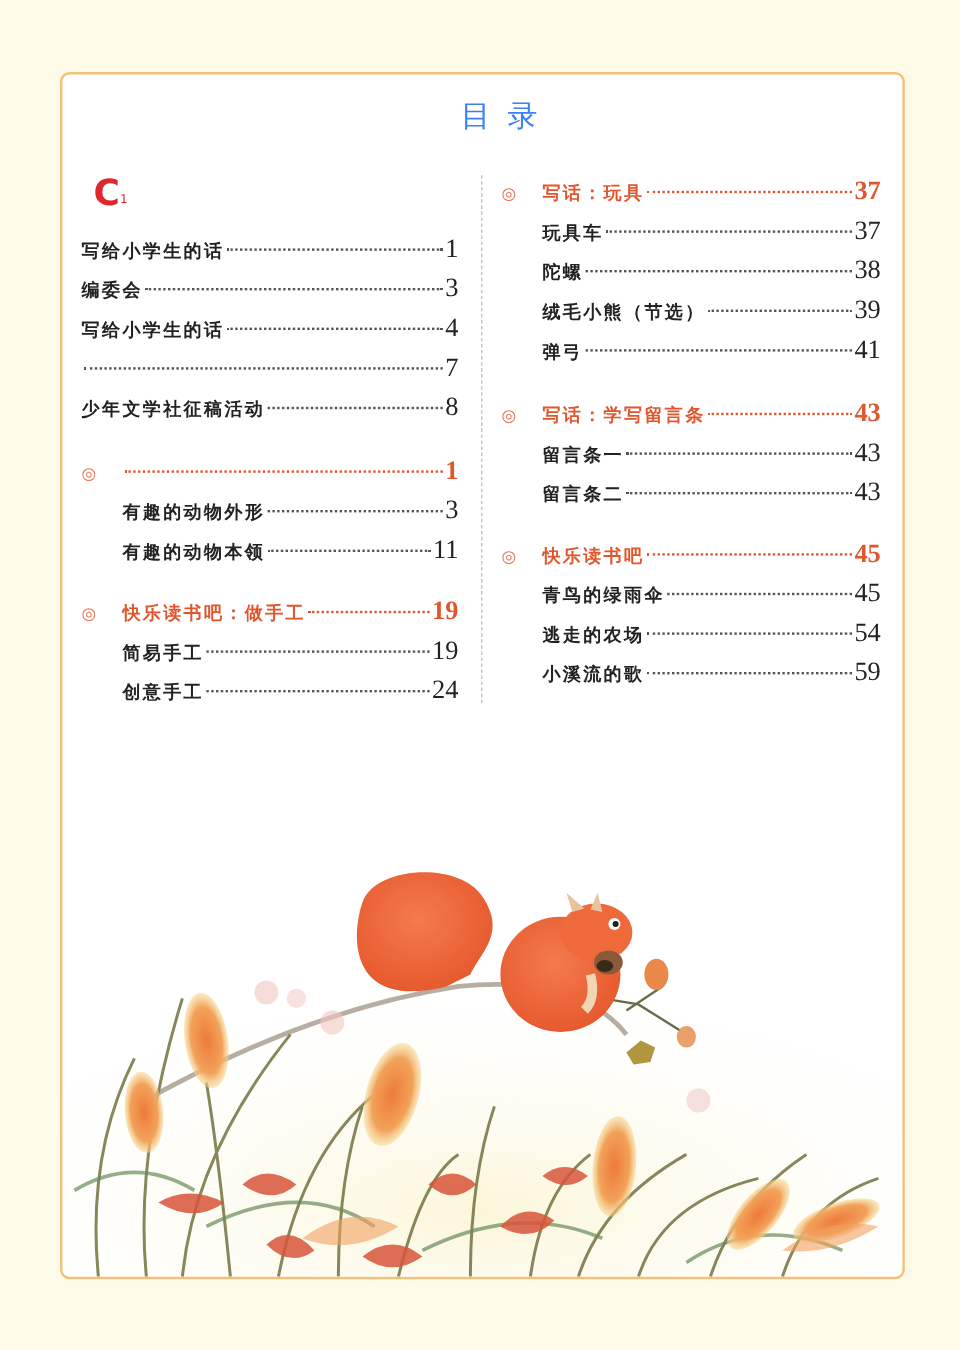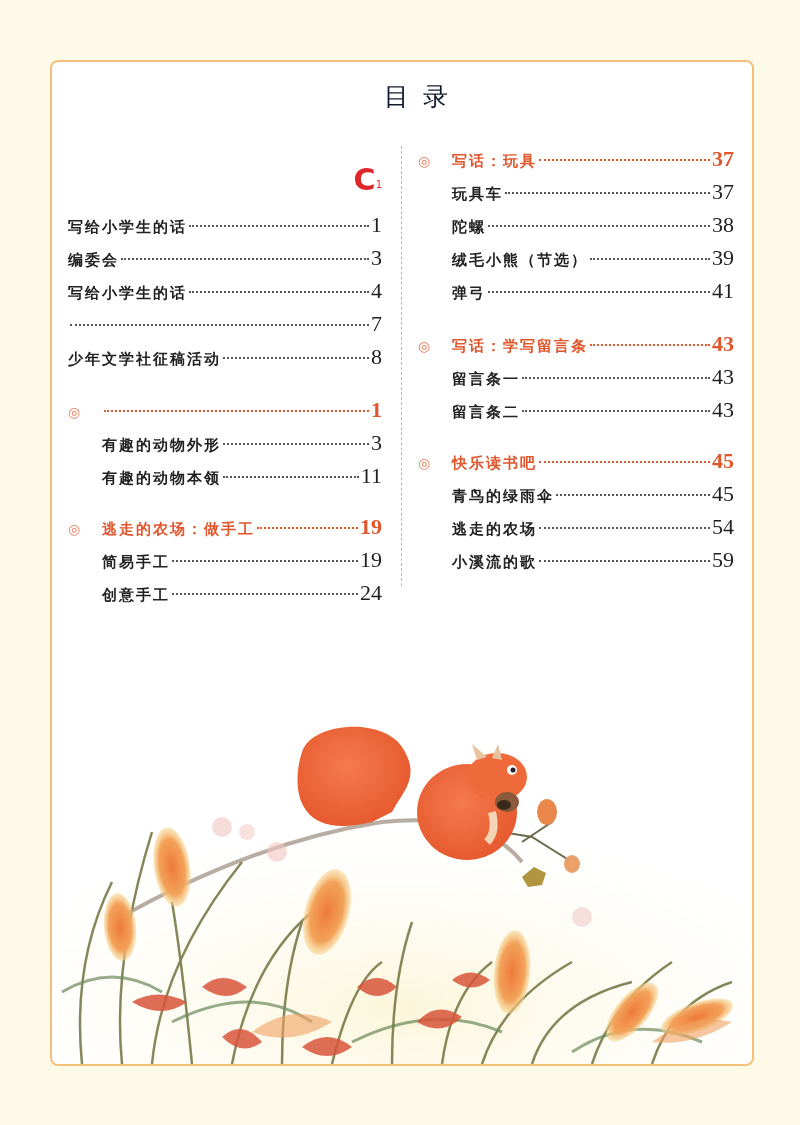--- a/index.html
+++ b/index.html
@@ -14,43 +14,43 @@
       width: 704px; height: 1006px;
       background: #ffffff;
       border: 2px solid #f3c07a;
       border-radius: 8px;
       box-sizing: border-box;
       overflow: hidden;
     }
     .title {
       position: absolute; left: 16px; right: 0; top: 18px;
       text-align: center;
-      color: #0f172a;
+      color: #3b82f6;
       font-size: 25px;
       letter-spacing: 14px;
       padding-left: 26px;
       font-family: "DejaVu Sans", sans-serif;
     }
     .divider {
       position: absolute; left: 349px; top: 84px;
       height: 440px; width: 0;
       border-left: 1px dashed #b8b8b8;
     }
     .col { position: absolute; }
     .col.left { left: 16px; top: 80px; width: 314px; }
     .col.right { left: 366px; top: 80px; width: 316px; }
 
     .logo {
-      text-align: right;
+      text-align: left;
       color: #e0262d;
       font-family: "DejaVu Sans", sans-serif;
       font-weight: bold;
       font-size: 30px;
       height: 40px; line-height: 40px;
-      margin-top: 18px;
+      margin-top: 0;
       padding-left: 10px;
     }
     .logo sub { font-size: 10px; font-weight: normal; vertical-align: 2px; }
 
     .row {
       display: flex; align-items: baseline;
       height: 33px; line-height: 33px;
       font-size: 15px; color: #222;
       letter-spacing: 2px;
     }
@@ -133,21 +133,21 @@
     <div class="row sub">
       <span class="label">有趣的动物本领</span>
       <span class="dots"></span>
       <span class="page-num">11</span>
     </div>
 
     <div class="gap-sm"></div>
 
     <div class="row heading">
       <span class="marker">◎</span>
-      <span class="label">逃走的农场：做手工</span>
+      <span class="label">快乐读书吧：做手工</span>
       <span class="dots"></span>
       <span class="page-num">19</span>
     </div>
     <div class="row sub">
       <span class="label">简易手工</span>
       <span class="dots"></span>
       <span class="page-num">19</span>
     </div>
     <div class="row sub">
       <span class="label">创意手工</span>

